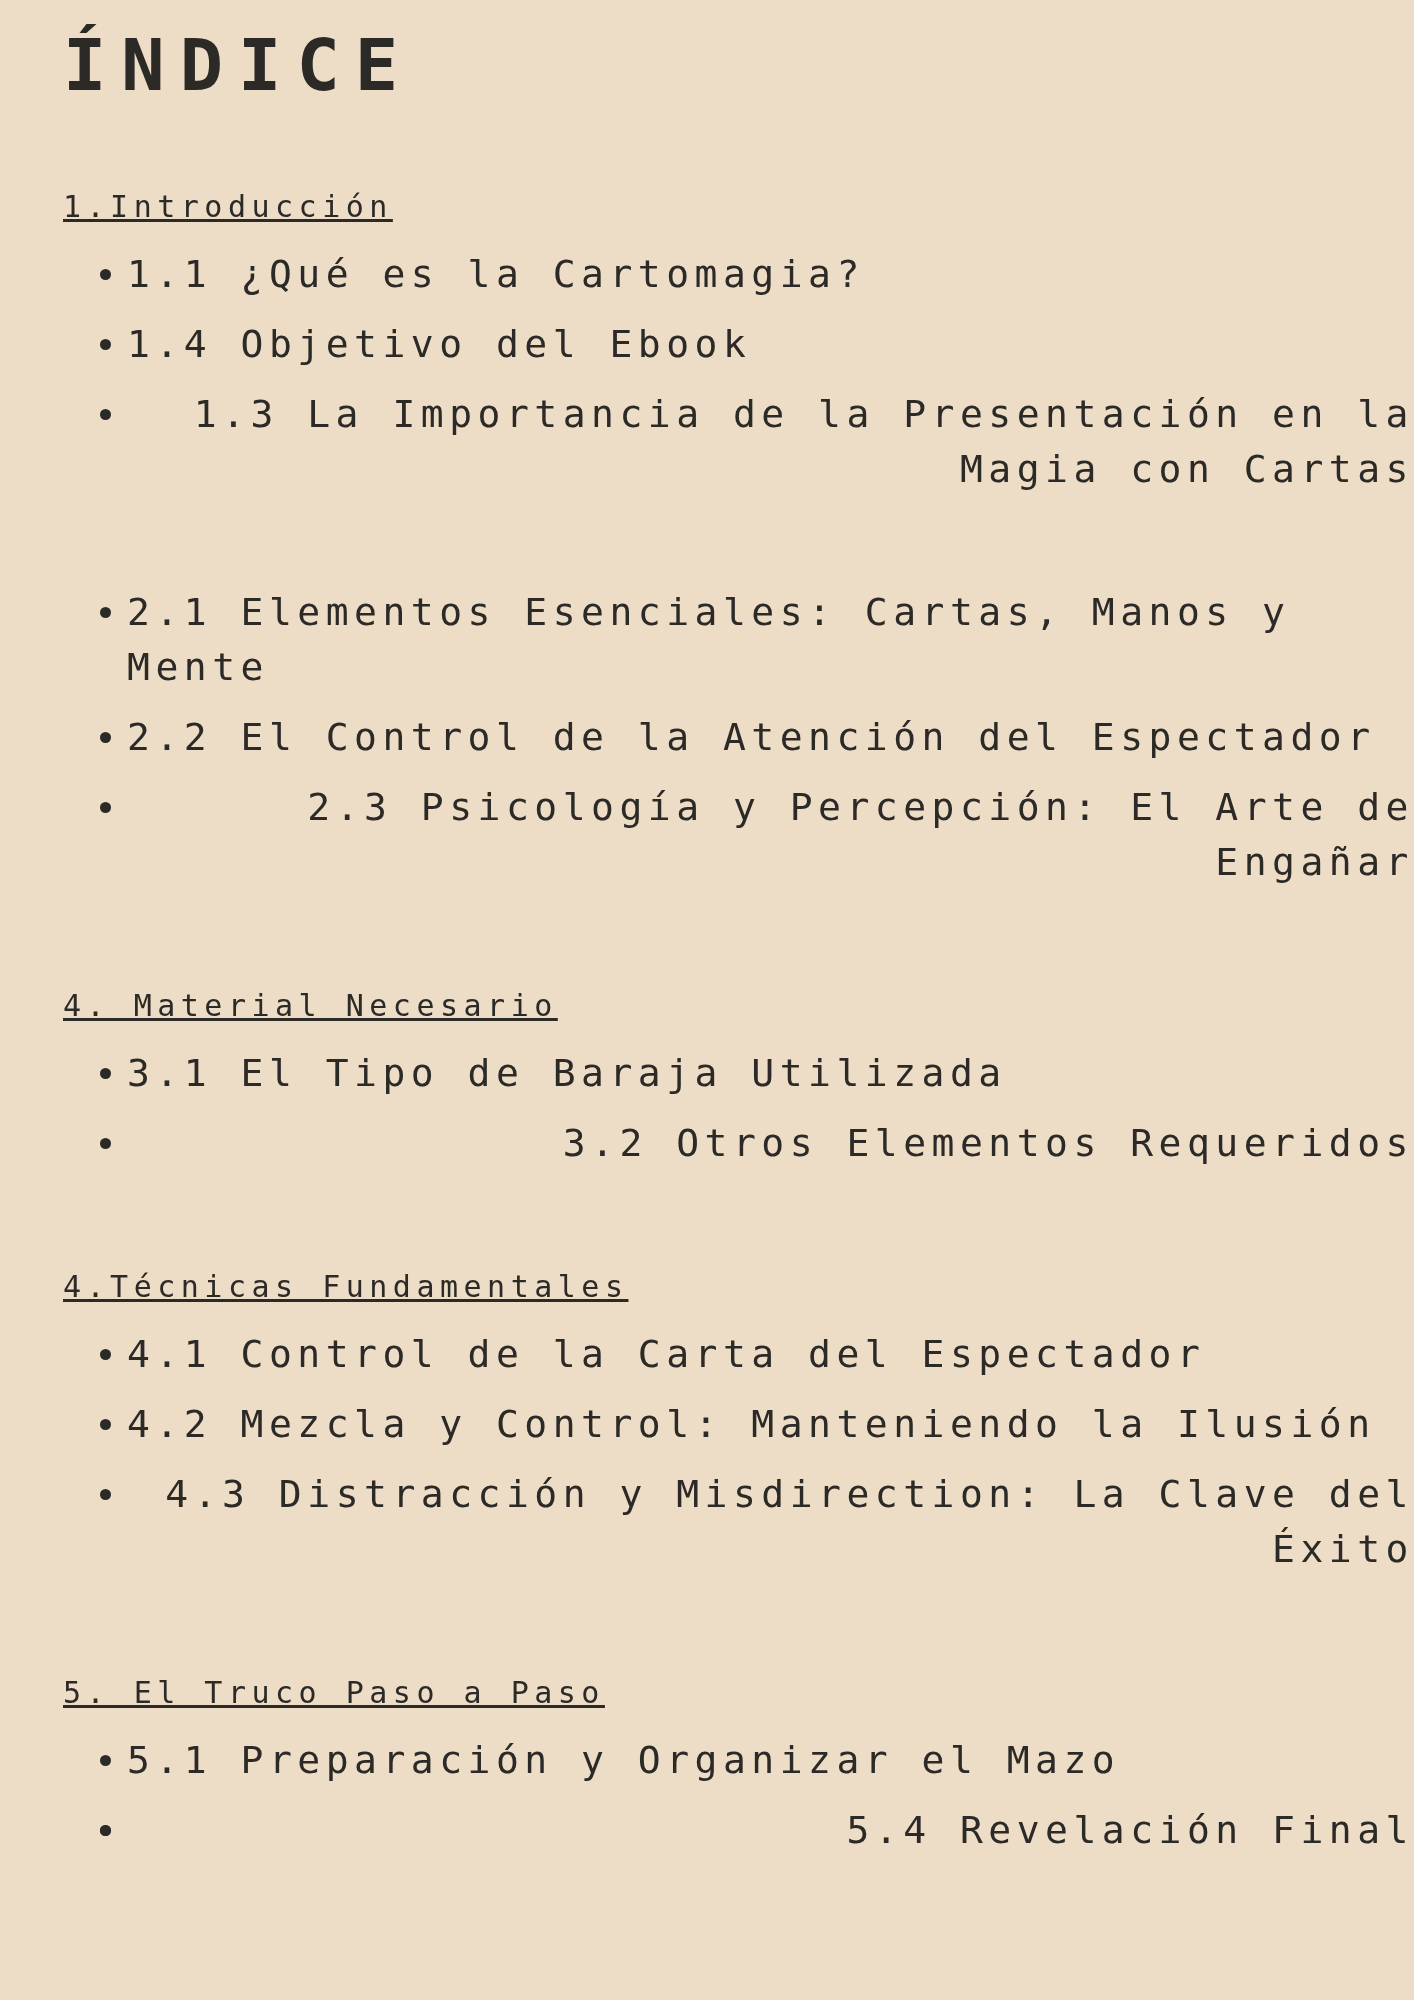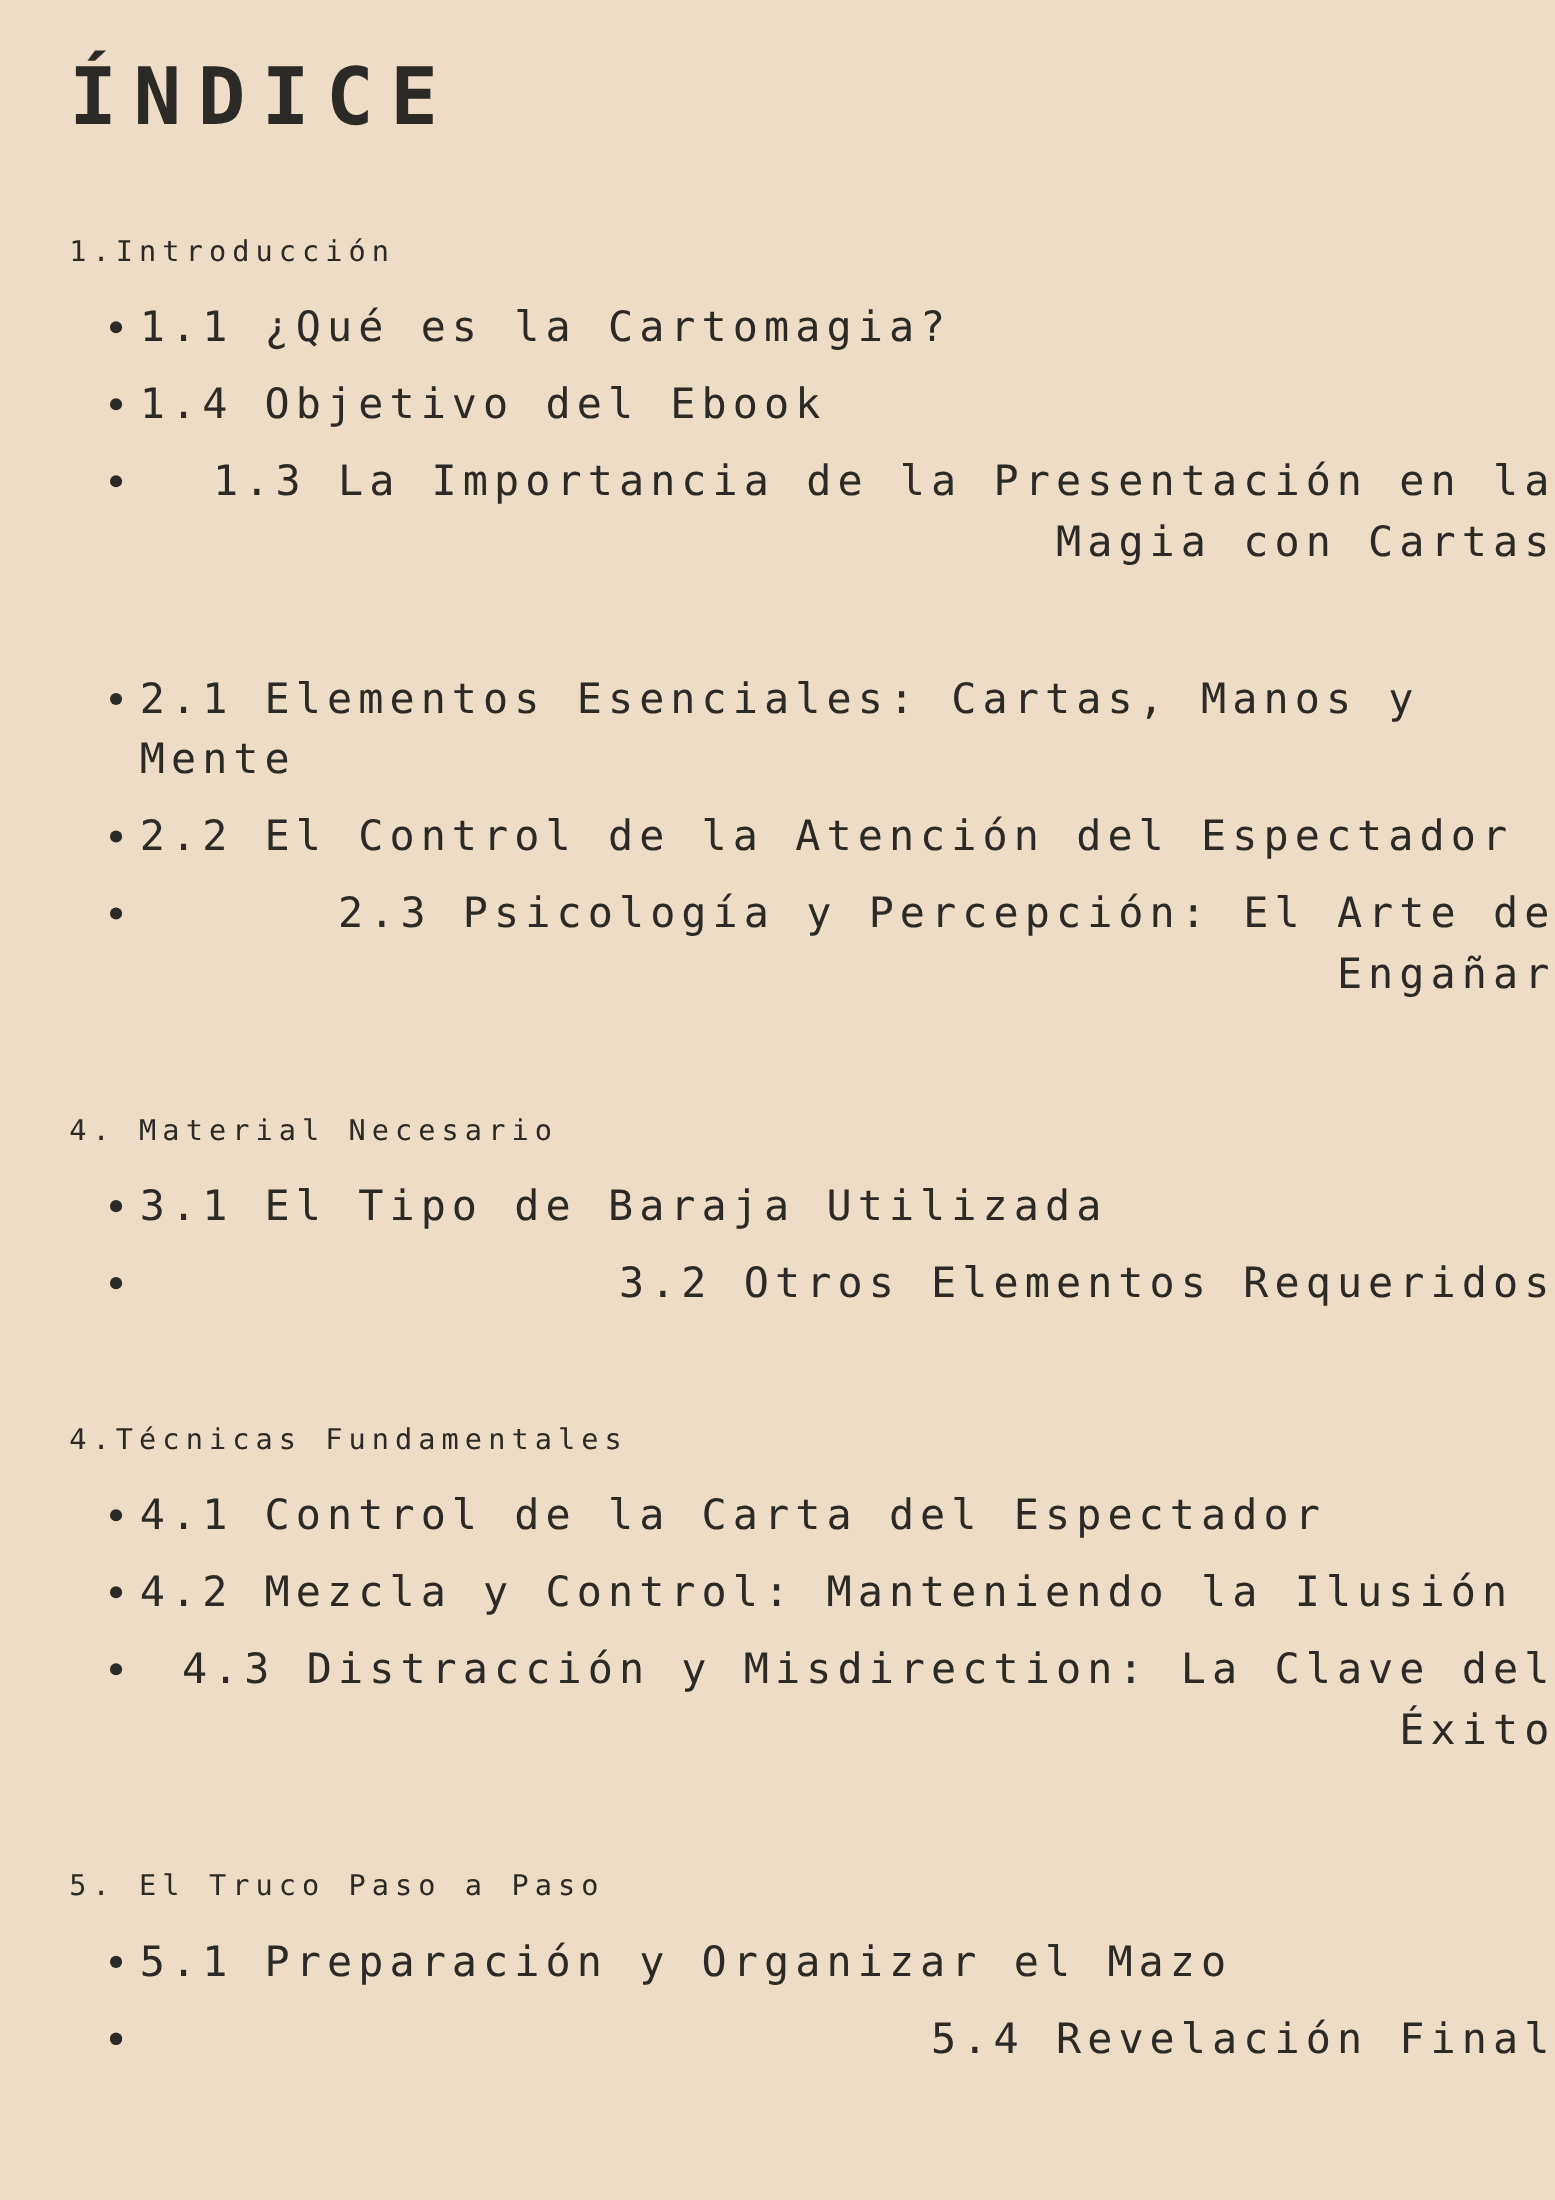--- a/index.html
+++ b/index.html
@@ -10,36 +10,37 @@
   html,body{ margin:0; padding:0; }
   body{
     width:1414px; height:2000px;
     background:var(--bg);
     color:var(--ink);
     font-family:"DejaVu Sans Mono","Liberation Mono",monospace;
     overflow:hidden;
   }
   .page{
     width:1414px; height:2000px;
-    padding:46px 0 0 63px;
+    padding:23px 0 0 63px;
   }
   .title{
     margin:0 0 72px 0;
     font-size:72px;
     line-height:84px;
     font-weight:700;
     letter-spacing:15px;
     white-space:nowrap;
   }
   .sec{ margin:0 0 88px 0; }
   .sec-title{
-    font-size:26px;
+    font-size:30px;
     line-height:55px;
     letter-spacing:5.5px;
     margin:0 0 13px 0;
+    text-decoration:underline;
   }
   ul.items{ list-style:none; margin:0; padding:0; }
   ul.items li{
     position:relative;
     font-size:38px;
     line-height:55px;
     letter-spacing:5.5px;
     padding-left:64px;
     margin:0 0 15px 0;
   }

